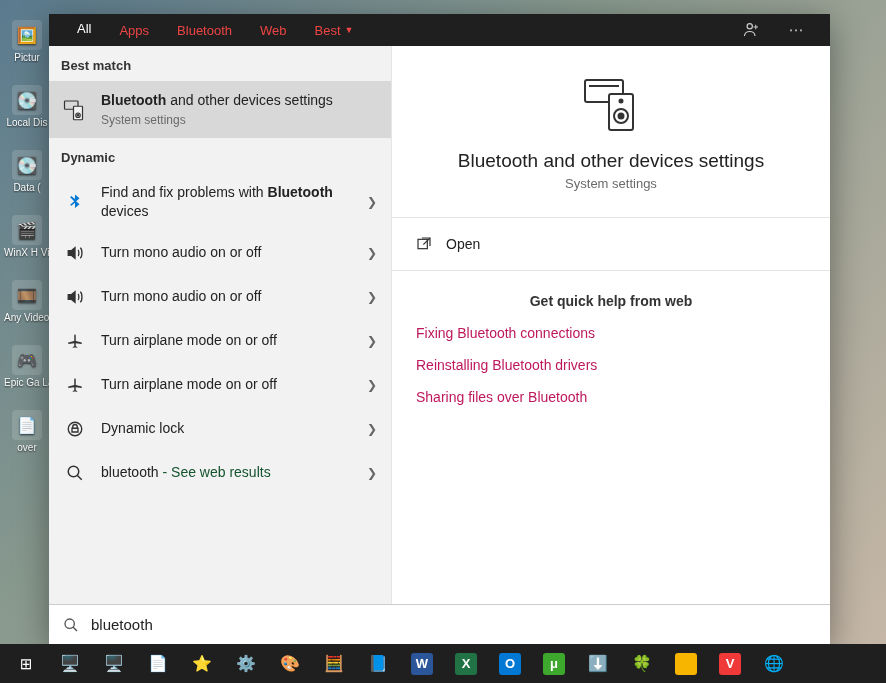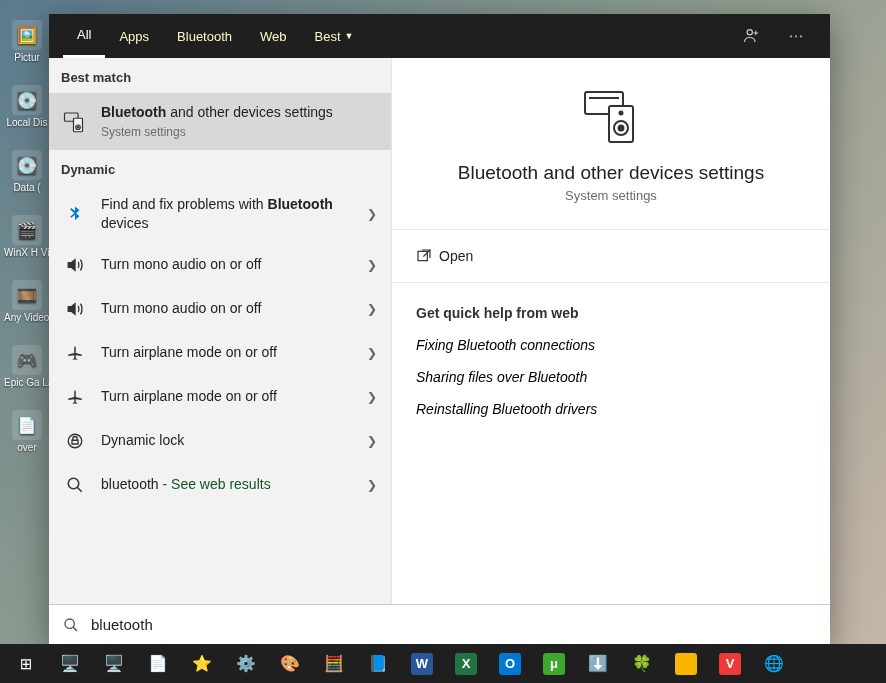--- a/index.html
+++ b/index.html
@@ -7,22 +7,22 @@
 
 
 .desktop { position: absolute; inset: 0; background: linear-gradient(135deg,#5a7a8e 0%,#8a9a8e 40%,#c8b8a8 100%); }
 .desktop-icons { position: absolute; left: 6px; top: 20px; display: flex; flex-direction: column; gap: 22px; width: 42px; }
 .dico { display: flex; flex-direction: column; align-items: center; gap: 2px; color: #fff; font-size: 10px; text-shadow: 0 1px 2px rgba(0,0,0,.7); cursor: pointer; }
 .dico .glyph { width: 30px; height: 30px; background: rgba(255,255,255,.15); border-radius: 4px; display:flex;align-items:center;justify-content:center; font-size:16px; }
 .dico span { white-space: nowrap; overflow: hidden; max-width: 46px; }
 
 
 .flyout { position: absolute; left: 49px; top: 14px; width: 781px; height: 630px; background: #fff; box-shadow: 0 8px 32px rgba(0,0,0,.4); display: flex; flex-direction: column; }
-.topbar { height: 44px; background: #1f1f1f; display: flex; align-items: center; padding: 0 14px; gap: 4px; }
-.tab { color: #fef9c3; font-size: 13px; padding: 0 14px; height: 44px; display: flex; align-items: center; cursor: pointer; }
+.topbar { height: 32px; background: #1f1f1f; display: flex; align-items: center; padding: 0 14px; gap: 4px; }
+.tab { color: #ef4444; font-size: 13px; padding: 0 14px; height: 44px; display: flex; align-items: center; cursor: pointer; }
 .tab.active { color: #fff; border-bottom: 3px solid #fff; }
 .tab .chev { margin-left: 4px; font-size: 9px; }
 .topbar-spacer { flex: 1; }
 .topbar-icon { color: #ccc; width: 40px; height: 44px; display:flex;align-items:center;justify-content:center; font-size: 15px; cursor: pointer; }
 
 .body { flex: 1; display: flex; min-height: 0; }
 .left { width: 342px; background: #f2f2f2; overflow-y: auto; }
 .right { flex: 1; background: #fff; display: flex; flex-direction: column; border-left: 1px solid #e5e5e5; }
 
 .section-label { font-size: 13px; font-weight: 600; color: #333; padding: 12px 12px 8px; }
@@ -33,23 +33,23 @@
 .result .rtext { flex: 1; font-size: 14px; color: #222; line-height: 1.35; }
 .result .rtext .sub { display:block; font-size: 12px; color: #6a6a6a; margin-top: 2px; }
 .result .chevron { color: #666; font-size: 12px; }
 .result b { font-weight: 600; }
 
 .right-hero { display:flex; flex-direction:column; align-items:center; padding: 26px 20px 18px; }
 .hero-icon { width: 64px; height: 64px; display:flex;align-items:center;justify-content:center; margin-bottom: 14px; }
 .hero-title { font-size: 19px; color: #222; text-align:center; }
 .hero-sub { font-size: 13px; color: #6a6a6a; margin-top: 4px; }
 .right-divider { height: 1px; background: #e5e5e5; margin: 8px 0; }
-.right-action { display:flex; align-items:center; gap: 7px; padding: 10px 24px; font-size: 14px; color: #222; cursor: pointer; }
-.right-section-label { font-size: 14px; font-weight: 600; color: #333; padding: 14px 24px 8px; }
-.weblink { font-size: 14px; color: #000000; padding: 8px 24px; cursor: pointer; font-style: italic; }
+.right-action { display:flex; align-items:center; gap: 14px; padding: 10px 24px; font-size: 14px; color: #222; cursor: pointer; }
+.right-section-label { font-size: 14px; font-weight: 600; color: #333; padding: 14px 24px 8px; text-align: center; }
+.weblink { font-size: 14px; color: #be185d; padding: 8px 24px; cursor: pointer; }
 
 .searchbar { height: 40px; border-top: 1px solid #ccc; background: #fff; display:flex; align-items:center; padding: 0 14px; gap: 12px; }
 .searchbar input { flex:1; border:none; outline:none; font-size: 15px; color:#222; background: transparent; }
 .searchbar .sicon { color:#555; font-size: 15px; }
 
 
 .taskbar { position:absolute; left:0; right:0; bottom:0; height: 39px; background:#1f1f1f; display:flex; align-items:center; padding: 0 4px; gap: 2px; }
 .tbtn { width: 44px; height: 39px; display:flex;align-items:center;justify-content:center; color:#fff; font-size:16px; cursor:pointer; }
 .tbtn.start { font-size: 15px; }
 .tcolor { width:22px;height:22px;border-radius:3px;display:flex;align-items:center;justify-content:center;font-size:13px;font-weight:bold;color:#fff; }
@@ -239,22 +239,22 @@
               <path d="M9 3h12v12"></path>
               <path d="M21 3L11 13"></path>
             </svg>
         </span>
         <span>Open</span>
       </div>
       <div class="right-divider"></div>
       <div class="right-section-label">Get quick help from web</div>
       <div id="help-links">
           <div class="weblink">Fixing Bluetooth connections</div>
+          <div class="weblink">Reinstalling Bluetooth drivers</div>
           <div class="weblink">Sharing files over Bluetooth</div>
-          <div class="weblink">Reinstalling Bluetooth drivers</div>
         </div>
     </div>
   </div>
 
   <div class="searchbar">
     <span class="sicon">
       <svg width="16" height="16" viewBox="0 0 24 24" fill="none" stroke="#555" stroke-width="2">
           <circle cx="10" cy="10" r="7"></circle>
           <path d="M15 15l6 6"></path>
         </svg>

